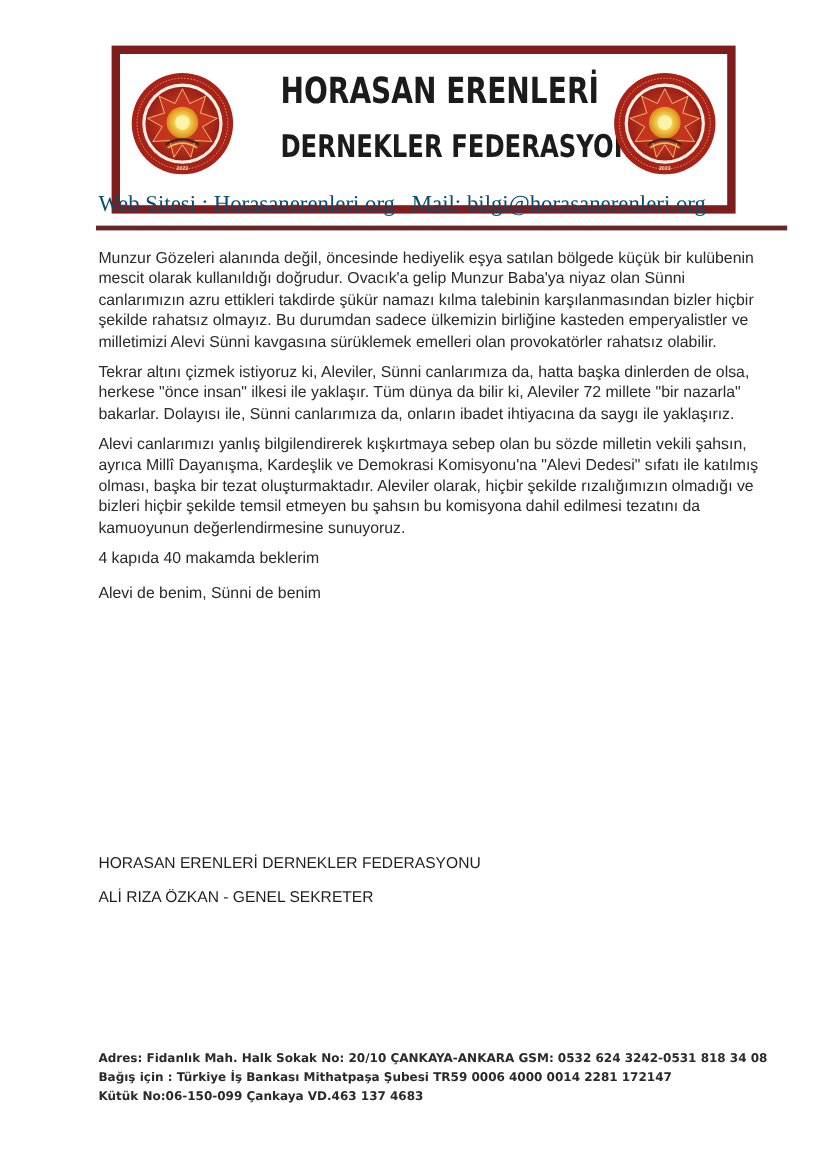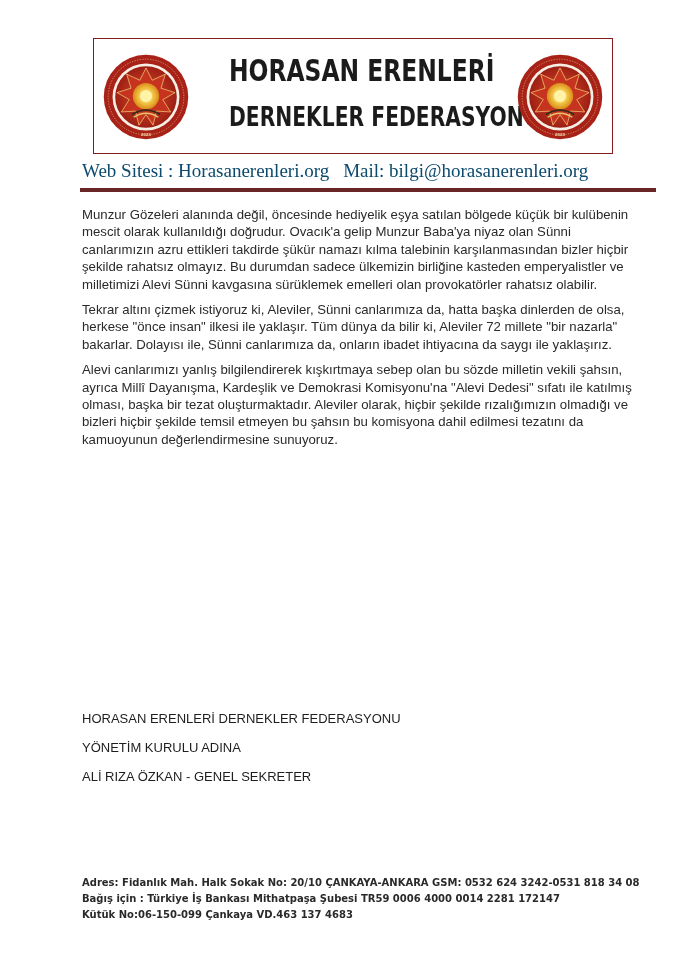--- a/index.html
+++ b/index.html
@@ -1,18 +1,18 @@
 <!DOCTYPE html>
 <html><head>
 <meta charset="utf-8">
 <style>
   html, body { margin: 0; padding: 0; background: #ffffff; }
   body { width: 692px; height: 975px; position: relative; overflow: hidden; font-family: "Liberation Sans", sans-serif; color: #1e1e1e; }
 
-  .letterhead { position: absolute; left: 93px; top: 38px; width: 520px; height: 116px; border: 1px solid #7f1d1d; background: #fff; box-sizing: border-box; }
+  .letterhead { position: absolute; left: 93px; top: 38px; width: 520px; height: 140px; border: 7px solid #7f1d1d; background: #fff; box-sizing: border-box; }
   .logo { position: absolute; top: 14px; width: 88px; height: 88px; }
   .logo.left { left: 8px; }
   .logo.right { right: 8px; }
   .title-block { position: absolute; left: 100px; right: 100px; top: 12px; text-align: center; }
   .title-line1 { font-family: "DejaVu Sans", sans-serif; font-weight: bold; font-size: 30px; letter-spacing: 0px; color: #1b1b1b; line-height: 40px; transform: scaleX(0.78); transform-origin: center; white-space: nowrap; }
   .title-line2 { font-family: "DejaVu Sans", sans-serif; font-weight: bold; font-size: 26px; color: #1b1b1b; line-height: 40px; margin-top: 6px; transform: scaleX(0.78); transform-origin: center; white-space: nowrap; }
 
   .contact-line { position: absolute; left: 82px; top: 160px; font-family: "Liberation Serif", serif; font-size: 19px; color: #0c4a6e; white-space: nowrap; }
   .contact-line .gap { display: inline-block; width: 14px; }
   .rule { position: absolute; left: 80px; top: 188px; width: 576px; height: 4px; background: #6a2626; }
@@ -73,26 +73,27 @@
 <div class="contact-line">
   <span>Web Sitesi : Horasanerenleri.org</span><span class="gap"></span><span>Mail: bilgi@horasanerenleri.org</span>
 </div>
 <div class="rule"></div>
 
 <div class="body-text">
   <p>Munzur Gözeleri alanında değil, öncesinde hediyelik eşya satılan bölgede küçük bir kulübenin mescit olarak kullanıldığı doğrudur. Ovacık'a gelip Munzur Baba'ya niyaz olan Sünni canlarımızın azru ettikleri takdirde şükür namazı kılma talebinin karşılanmasından bizler hiçbir şekilde rahatsız olmayız. Bu durumdan sadece ülkemizin birliğine kasteden emperyalistler ve milletimizi Alevi Sünni kavgasına sürüklemek emelleri olan provokatörler rahatsız olabilir.</p>
   <p>Tekrar altını çizmek istiyoruz ki, Aleviler, Sünni canlarımıza da, hatta başka dinlerden de olsa, herkese "önce insan" ilkesi ile yaklaşır. Tüm dünya da bilir ki, Aleviler 72 millete "bir nazarla" bakarlar. Dolayısı ile, Sünni canlarımıza da, onların ibadet ihtiyacına da saygı ile yaklaşırız.</p>
   <p>Alevi canlarımızı yanlış bilgilendirerek kışkırtmaya sebep olan bu sözde milletin vekili şahsın, ayrıca Millî Dayanışma, Kardeşlik ve Demokrasi Komisyonu'na "Alevi Dedesi" sıfatı ile katılmış olması, başka bir tezat oluşturmaktadır. Aleviler olarak, hiçbir şekilde rızalığımızın olmadığı ve bizleri hiçbir şekilde temsil etmeyen bu şahsın bu komisyona dahil edilmesi tezatını da kamuoyunun değerlendirmesine sunuyoruz.</p>
   <div class="verse">
+    <p>4 kapıda 40 makamda beklerim</p>
+    <p>Alevi de benim, Sünni de benim</p>
   </div>
 </div>
 
 <div class="signature">
   <div>HORASAN ERENLERİ DERNEKLER FEDERASYONU</div>
-  <div>YÖNETİM KURULU ADINA</div>
   <div>ALİ RIZA ÖZKAN - GENEL SEKRETER</div>
 </div>
 
 <div class="footer">
   <div>Adres: Fidanlık Mah. Halk Sokak No: 20/10 ÇANKAYA-ANKARA GSM: 0532 624 3242-0531 818 34 08</div>
   <div>Bağış için : Türkiye İş Bankası Mithatpaşa Şubesi  TR59 0006 4000 0014 2281 172147</div>
   <div>Kütük No:06-150-099   Çankaya VD.463 137 4683</div>
 </div>
 
 </body></html>

